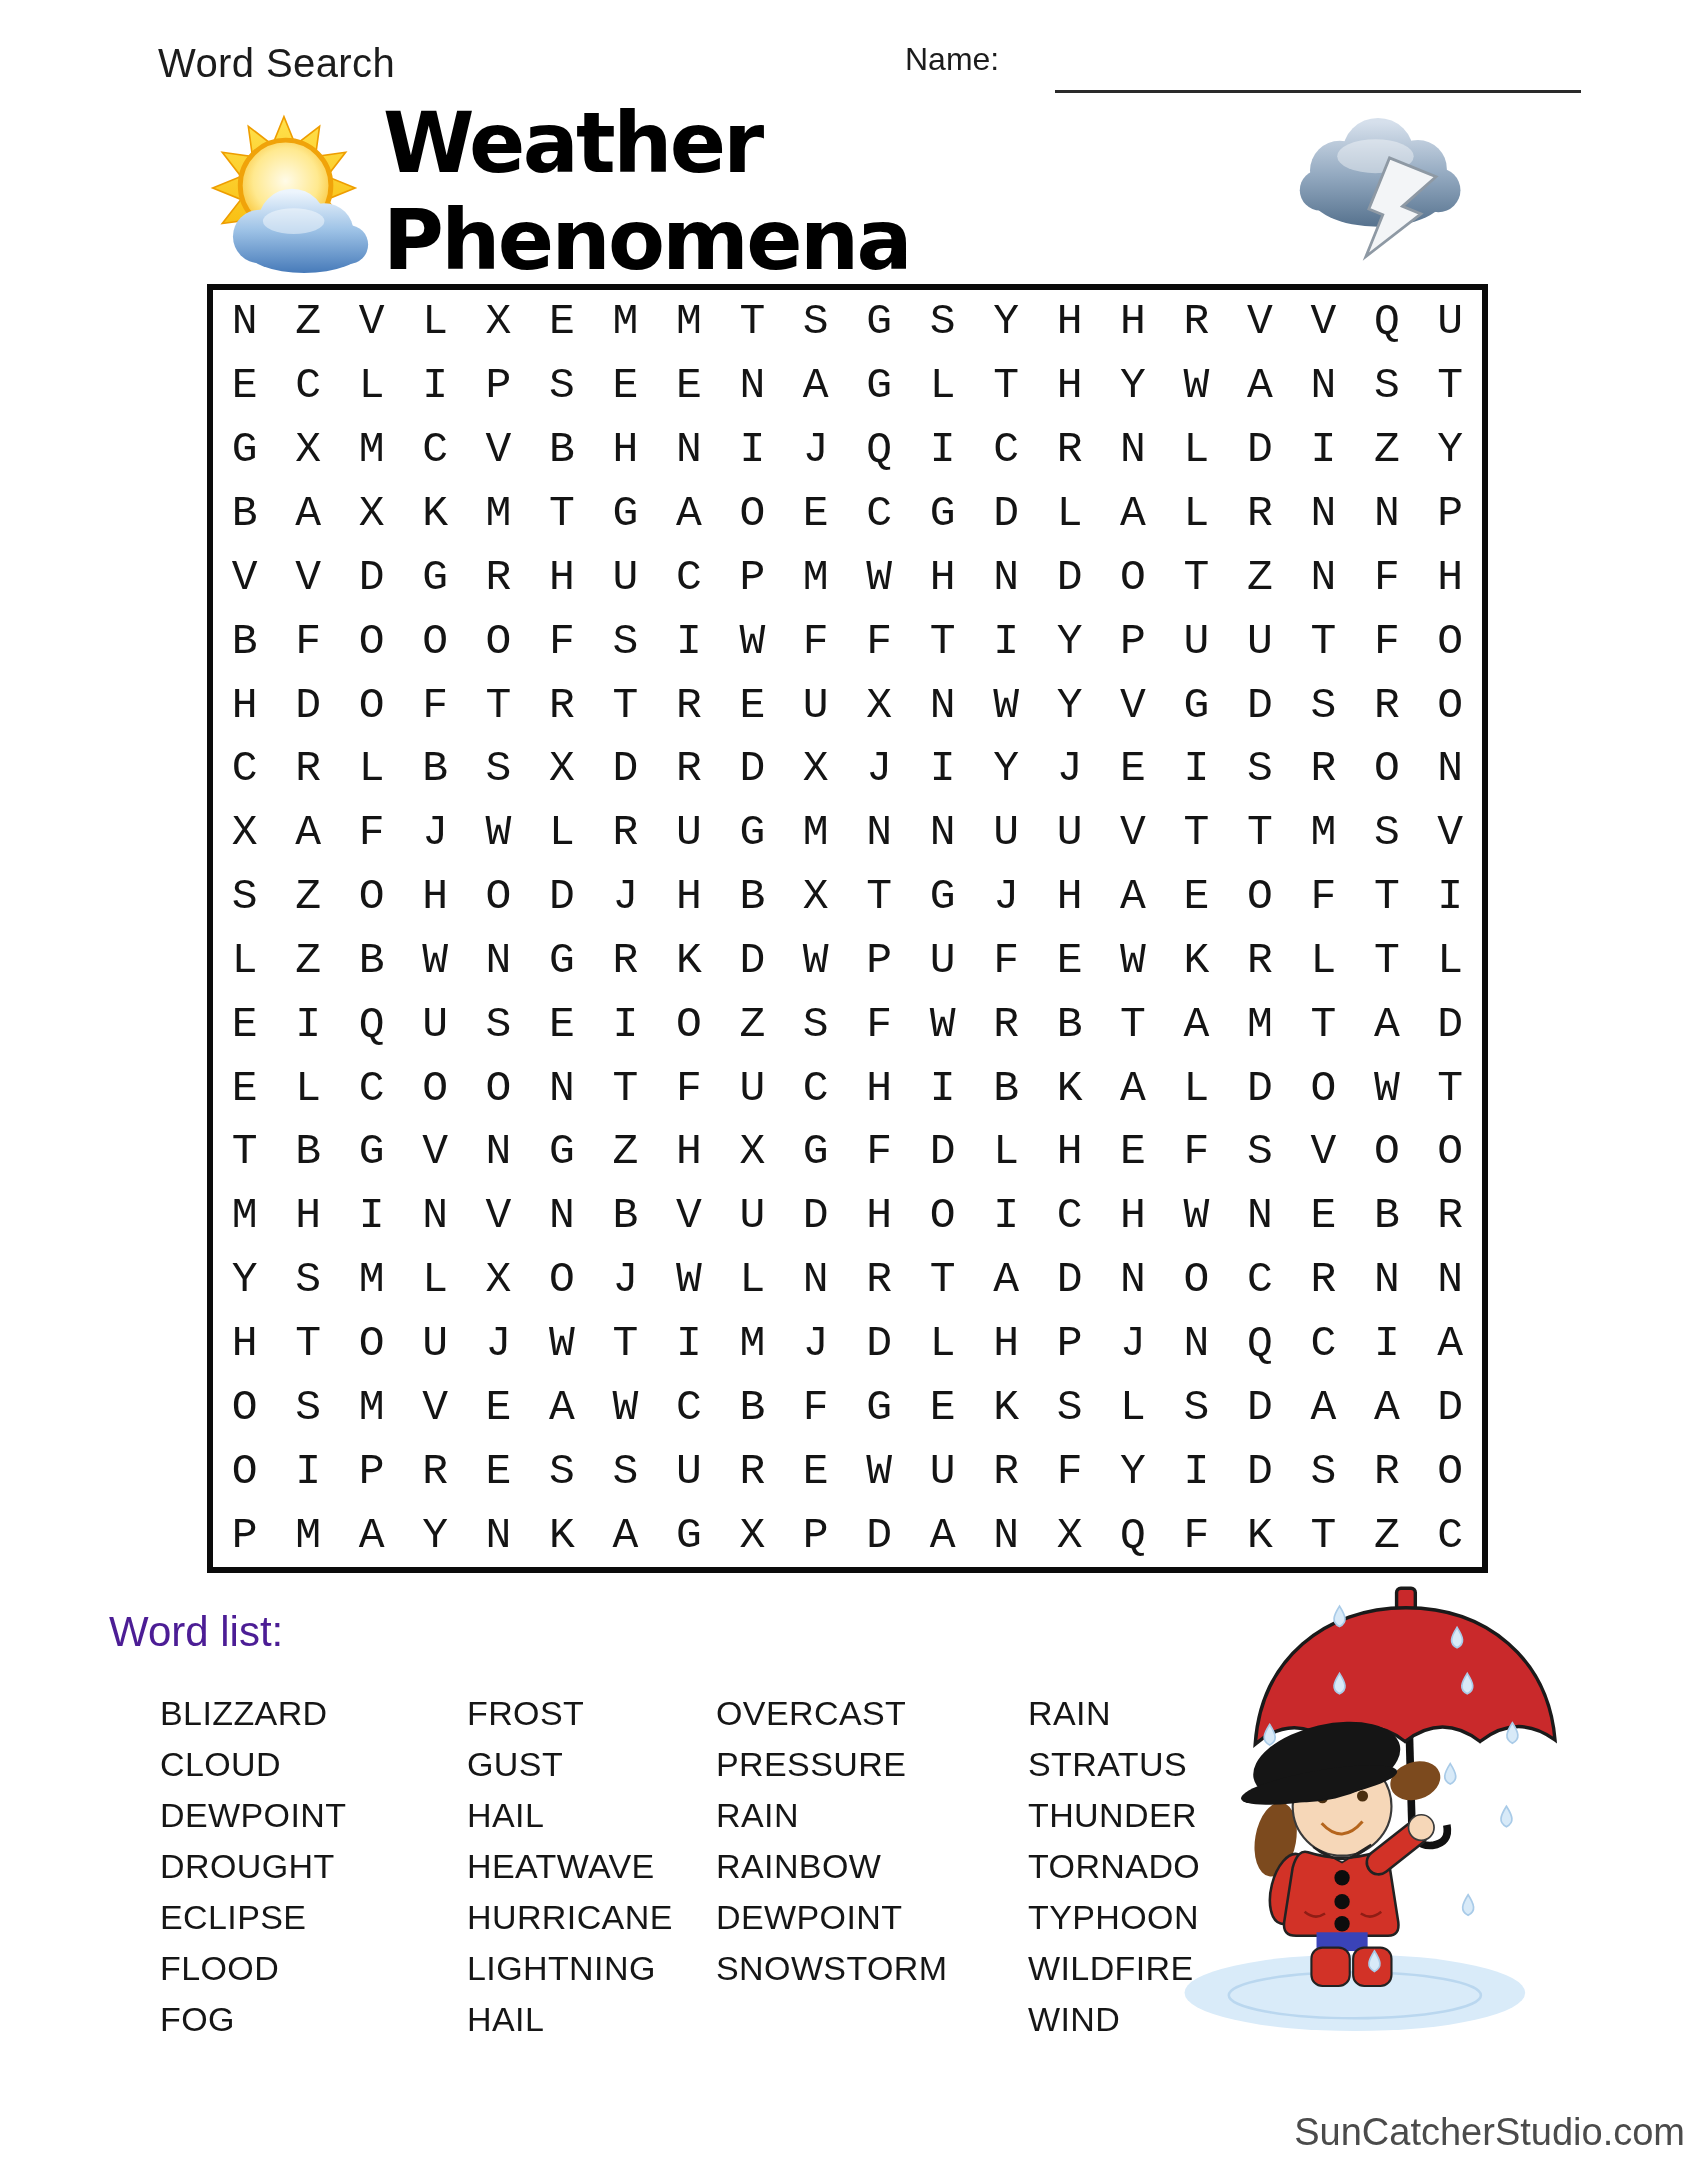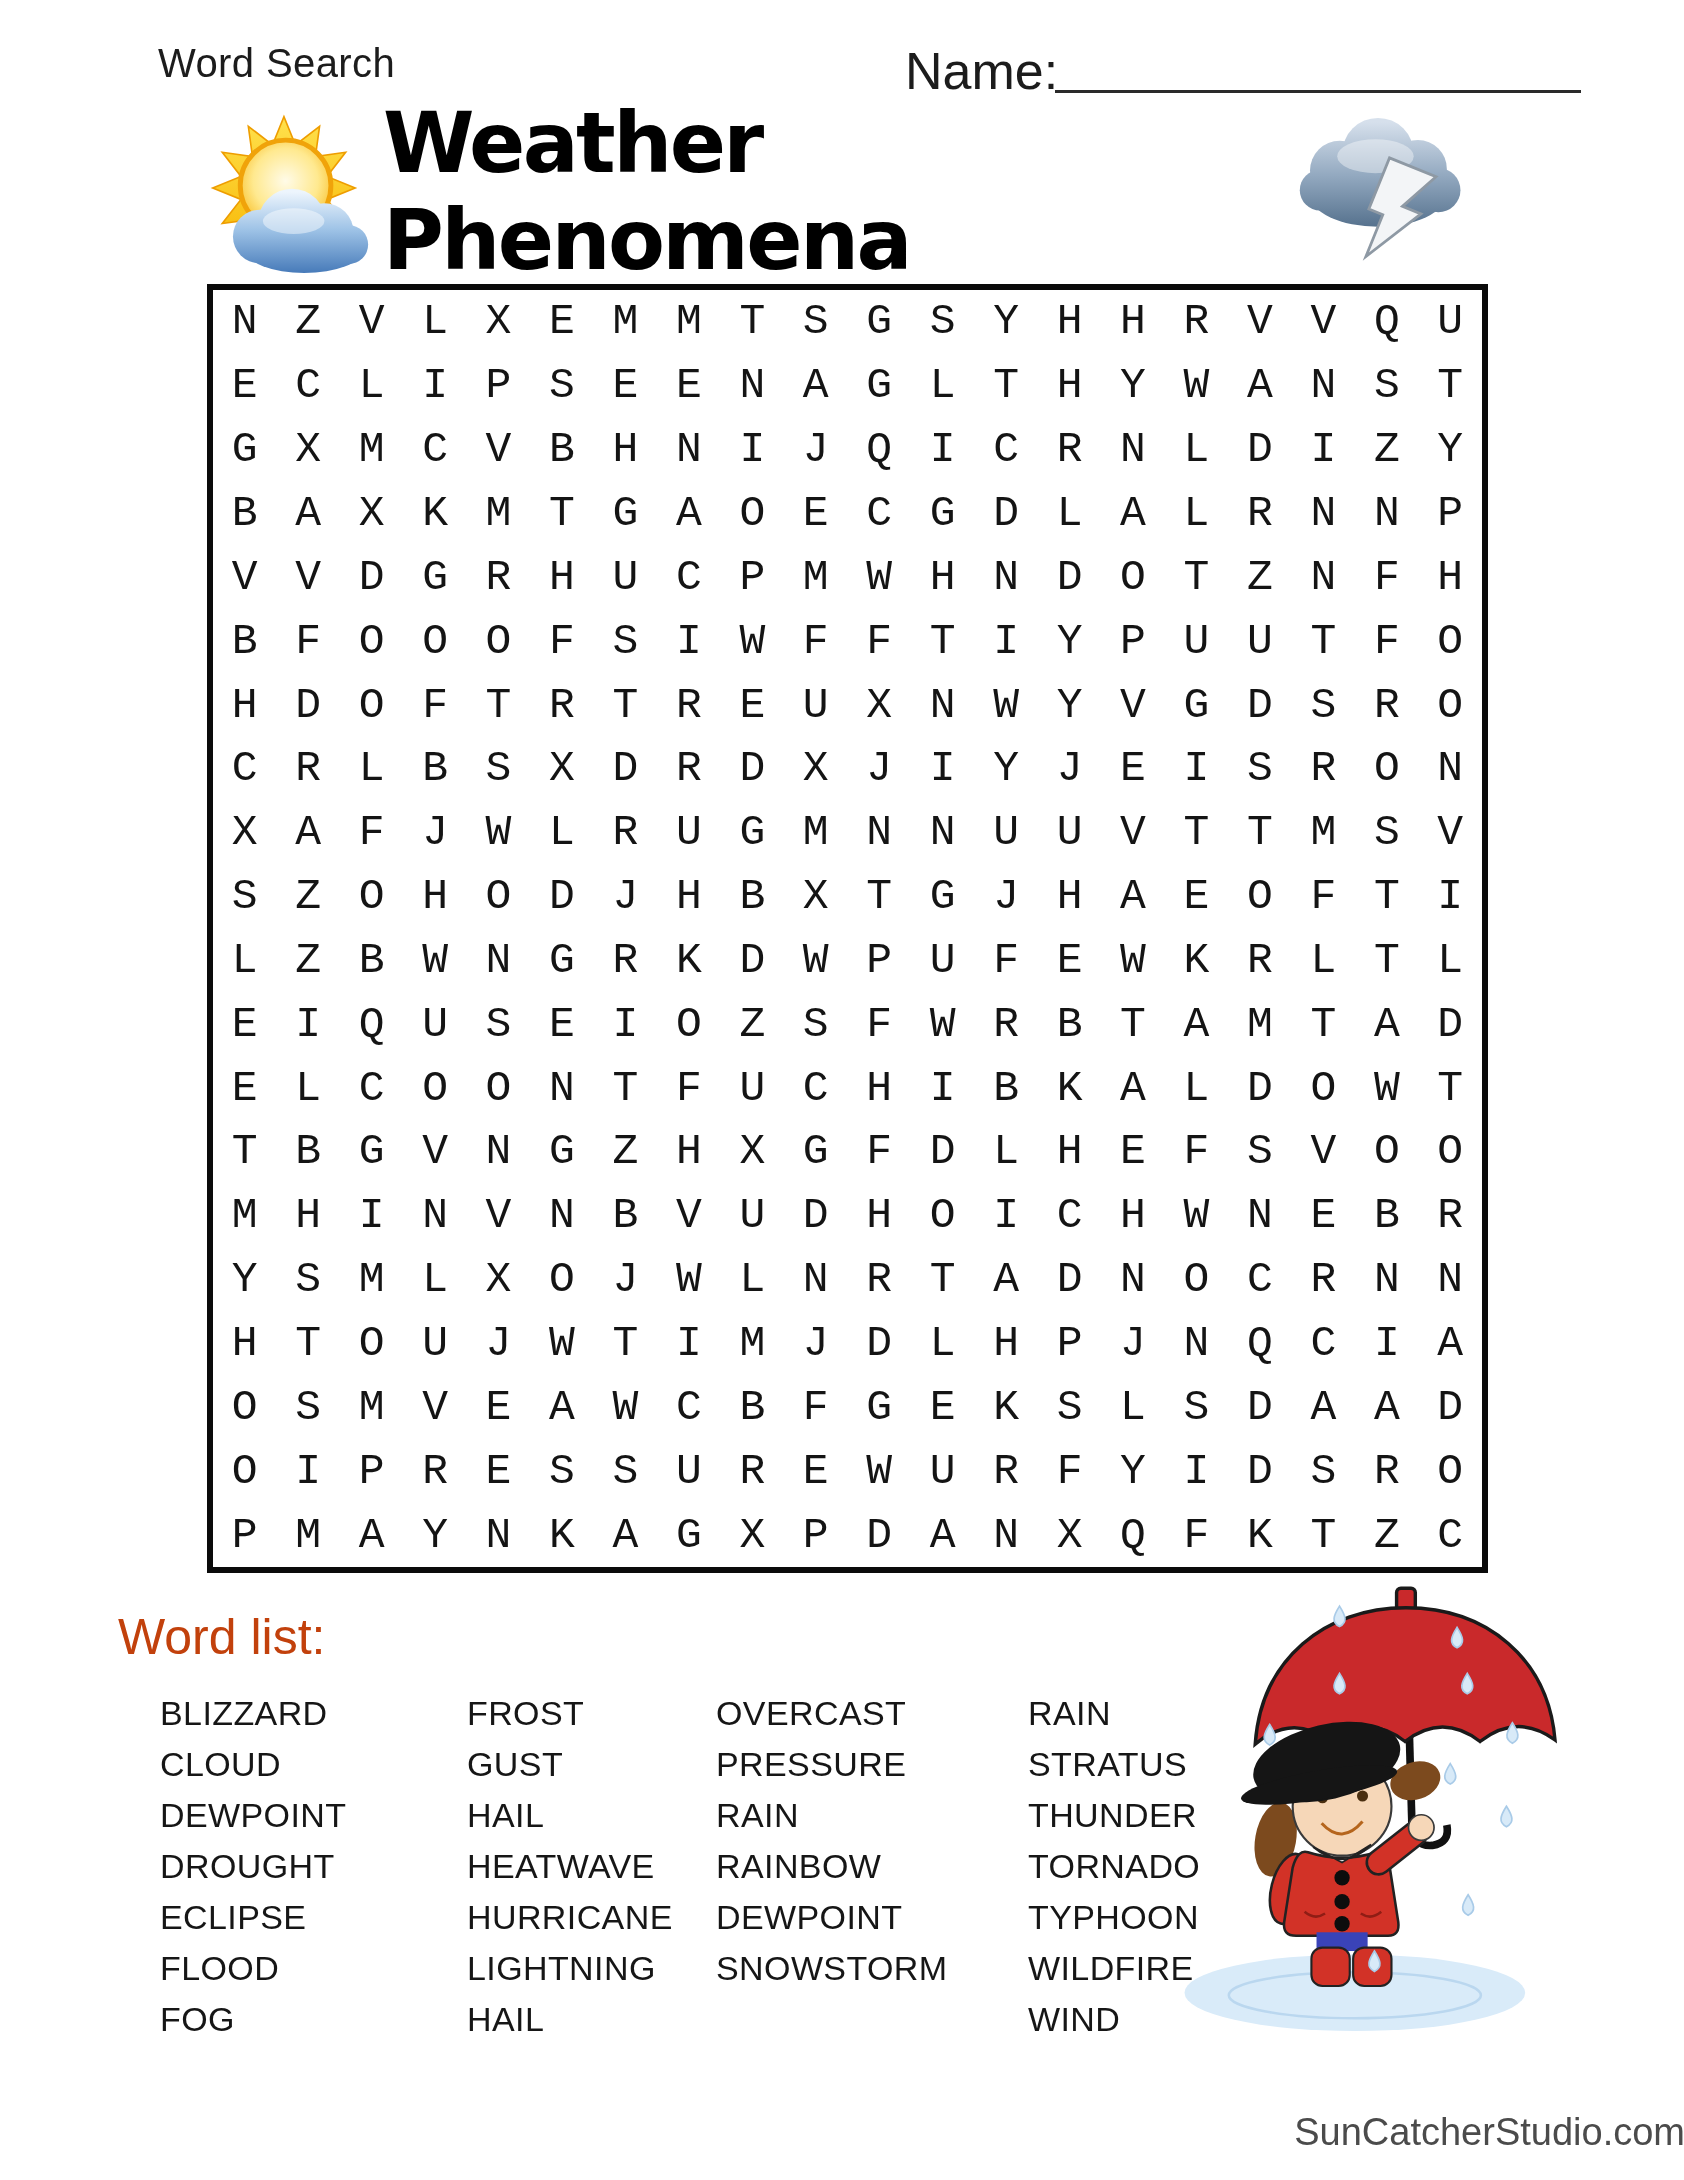--- a/index.html
+++ b/index.html
@@ -7,21 +7,21 @@
     position:relative; width:1685px; height:2181px; background:#ffffff;
     font-family:"Liberation Sans", sans-serif; overflow:hidden;padding-left:48px;
   }
   
   .ws-label {
     position:absolute; left:158px; top:41px;
     font-size:40px; color:#1c1c1c; letter-spacing:0.4px;
   }
   .name-label {
     position:absolute; left:905px; top:41px;
-    font-size:52px; color:#1c1c1c;
+    font-size:32px; color:#1c1c1c;
   }
   .name-line {
     position:absolute; left:1055px; top:90px; width:526px; height:0;
     border-bottom:3.4px solid #2a2a2a;
   }
   
   .title {
     position:absolute; left:383px; top:95px; width:911px;
     text-align:left;
     font-family:"DejaVu Sans", sans-serif;
@@ -37,22 +37,22 @@
     grid-template-columns:repeat(20,1fr);
     grid-template-rows:repeat(20,1fr);
   }
   .cell {
     display:flex; align-items:center; justify-content:center;
     font-family:"Liberation Mono", monospace;
     font-size:43px; color:#141414;
   }
   
   .wl-label {
-    position:absolute; left:118px; top:1608px;
-    font-size:50px; color:#c2410c;
+    position:absolute; left:109px; top:1608px;
+    font-size:42px; color:#4c1d95;
   }
   .word-cols { position:absolute; left:160px; top:1688px; display:flex; }
   .word-col  { display:block; }
   .word-col:nth-child(1){ width:307px; }
   .word-col:nth-child(2){ width:249px; }
   .word-col:nth-child(3){ width:312px; }
   .word-col:nth-child(4){ width:256px; }
   .word {
     font-size:34px; line-height:51px; color:#161616; letter-spacing:0.4px;
     white-space:nowrap;

